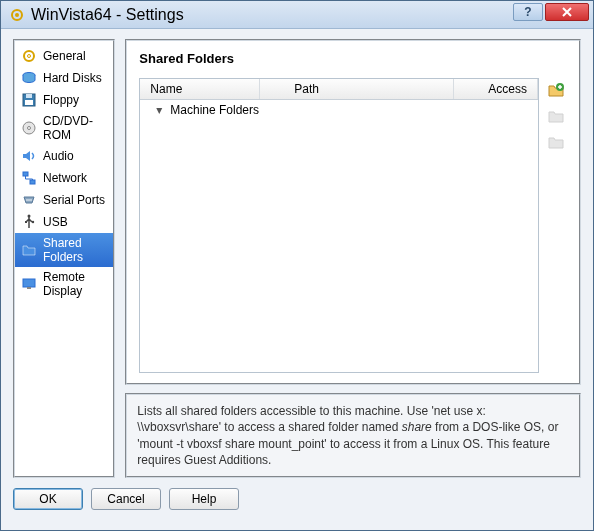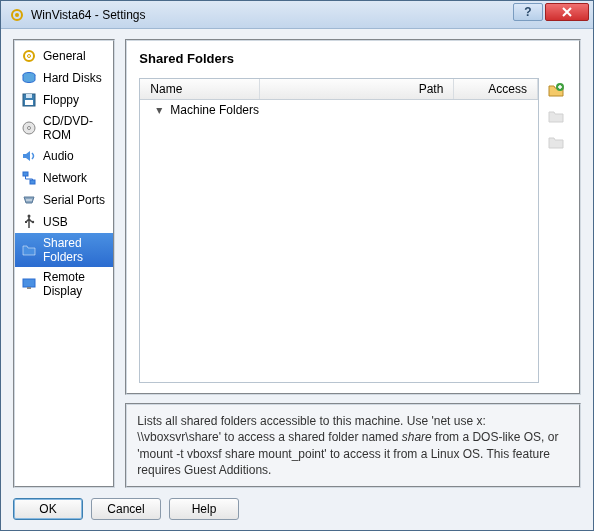--- a/index.html
+++ b/index.html
@@ -1,43 +1,43 @@
 <!DOCTYPE html>
 <html><head>
 <meta charset="utf-8">
 <style>
 * { box-sizing: border-box; margin: 0; padding: 0; font-family: "Segoe UI", Tahoma, sans-serif; font-size: 12px; }
 body { background: #f0f0f0; width: 594px; height: 531px; overflow: hidden; }
 
 .window { width: 594px; height: 531px; background: #fff; border: 1px solid #4a6a8a; display: flex; flex-direction: column; }
 .titlebar { height: 28px; background: linear-gradient(#dde8f5, #c3d6ec); display: flex; align-items: center; padding-left: 8px; gap: 6px; border-bottom: 1px solid #9fb8d3; position: relative; }
-.titlebar .title { color: #000; font-size: 12px; }
+.titlebar .title { color: #000; font-size: 16px; }
 .titlebar .controls { position: absolute; right: 4px; top: 2px; display: flex; gap: 2px; }
 .tb-btn { width: 30px; height: 18px; border-radius: 2px; display: flex; align-items: center; justify-content: center; cursor: pointer; }
 .tb-help { background: linear-gradient(#dbe8f8,#b7cfe9); border:1px solid #7a9cc0; color:#2a4a6a; font-weight:bold; }
 .tb-close { width: 44px; background: linear-gradient(#f07070,#d03030); border:1px solid #a02020; color:#fff; font-weight:bold; }
 
-.client { flex: 1; background: #eef2f7; display:flex; flex-direction:column; padding: 10px 12px 10px 12px; gap:10px; }
+.client { flex: 1; background: #eef2f7; display:flex; flex-direction:column; padding: 10px 12px 20px 12px; gap:10px; }
 
 .upper { flex:1; display:flex; gap:10px; }
 
 .sidebar { width: 130px; background: #fff; border: 2px groove #d0d8e0; padding: 4px 0; }
 .side-item { display:flex; align-items:center; gap:6px; padding:3px 6px; cursor:pointer; }
 .side-item.selected { background: linear-gradient(#4a90e2,#2b6cd0); color:#fff; }
 .side-icon { width:16px; height:16px; flex-shrink:0; display:flex; align-items:center; justify-content:center; }
 
 .main { flex:1; display:flex; flex-direction:column; gap:8px; }
 .panel-frame { flex:1; background:#fff; border:2px groove #d0d8e0; padding:10px 12px; display:flex; flex-direction:column; }
 .page-title { font-weight:bold; font-size:13px; margin-bottom:12px; }
 .list-area { flex:1; display:flex; gap:6px; }
 .listbox { flex:1; border:1px solid #b8c4d0; background:#fff; position:relative; }
 .list-header { display:flex; background: linear-gradient(#fdfdfd,#ececec); border-bottom:1px solid #c8d0d8;gap:24px; }
 .list-header div { padding:3px 10px; border-right:1px solid #d8dde2; color:#000; }
 .col-name { width:120px; }
-.col-path { width:170px;text-align:right; }
+.col-path { width:170px; }
 .col-access { flex:1;text-align:center; }
 .list-body { padding: 2px 0; }
 .tree-row { display:flex; align-items:center; gap:4px; padding:1px 4px 1px 16px; }
 .tree-arrow { width:10px; color:#555; }
 
 .side-toolbar { width:22px; display:flex; flex-direction:column; gap:6px; align-items:center; padding-top:2px; }
 .tool-btn { width:20px; height:20px; display:flex; align-items:center; justify-content:center; border-radius:2px; }
 .tool-btn.enabled { cursor:pointer; }
 .tool-btn.disabled { opacity:.45; }
 

